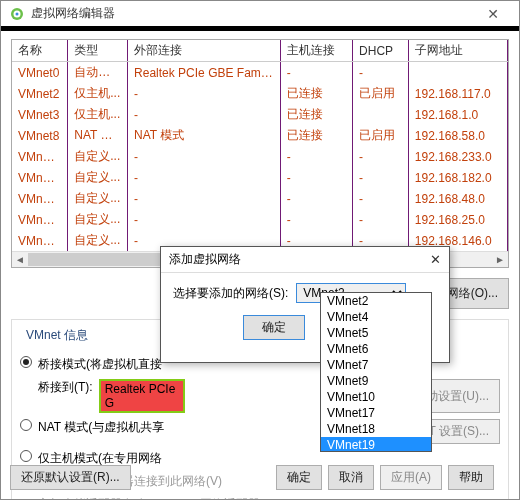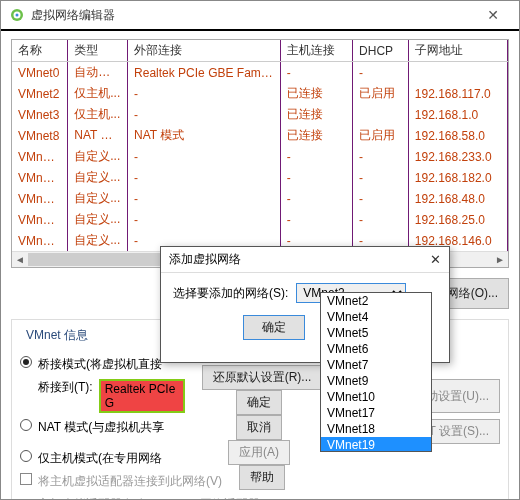--- a/index.html
+++ b/index.html
@@ -1,17 +1,17 @@
 <!DOCTYPE html>
 <html><head>
 <meta charset="utf-8">
 <style>
 * { box-sizing: border-box; margin: 0; padding: 0; font-family: "Microsoft YaHei", "Segoe UI", sans-serif; font-size: 12px; }
 body { background: #fff; width: 520px; height: 500px; overflow: hidden; border: 1px solid #888; }
-.titlebar { height: 30px; display: flex; align-items: center; padding: 0 4px 0 8px; background: #fff; border-bottom: 2px solid #000000; color: #333; }
+.titlebar { height: 30px; display: flex; align-items: center; padding: 0 4px 0 8px; background: #fff; border-bottom: 5px solid #000000; color: #333; }
 .titlebar .icon { width: 16px; height: 16px; margin-right: 6px; }
 .titlebar .title { flex: 1; }
 .titlebar .close { width: 44px; text-align: center; color: #555; cursor: pointer; font-size: 14px; }
 .content { padding: 8px 10px; }
 .grid-wrap { border: 1px solid #aaa; }
 .grid { border-collapse: collapse; width: 100%; table-layout: fixed; }
 .grid th, .grid td { border-right: 1px solid #701a75; padding: 2px 6px; text-align: left; white-space: nowrap; overflow: hidden; text-overflow: ellipsis; height: 18px; }
 .grid th { background: #fff; border-bottom: 1px solid #ccc; font-weight: normal; color: #333; }
 .grid td { color: #c2410c; }
 .hscroll { height: 16px; display: flex; align-items: center; background: #f0f0f0; border-top: 1px solid #ddd; }
@@ -25,21 +25,21 @@
 .fieldset { border: 1px solid #ddd; padding: 8px; margin-top: 4px; }
 .legend { color: #2a4a7a; margin: -16px 0 6px 2px; background: #fff; display: inline-block; padding: 0 4px; }
 .row { display: flex; gap: 6px; margin: 6px 0; }
 .row .label { white-space: nowrap; }
 .radio { width: 12px; height: 12px; border: 1px solid #555; border-radius: 50%; display: inline-block; position: relative; }
 .radio.checked::after { content: ""; position: absolute; inset: 2px; background: #222; border-radius: 50%; }
 .cb { width: 12px; height: 12px; border: 1px solid #888; display: inline-block; }
 .input { border: 2px solid #84cc16; padding: 1px 4px; background: #ef4444; }
 .indent { margin-left: 18px; }
 .disabled-text { color: #999; }
-.footer { position: absolute; bottom: 10px; left: 10px; right: 6px; display: flex; align-items: center; flex-direction: column; }
+.footer { position: absolute; bottom: 10px; left: 10px; right: 26px; display: flex; align-items: center; }
 .footer .spacer { flex: 1; }
 .modal { position: absolute; left: 160px; top: 246px; width: 290px; background: #fff; border: 1px solid #555; box-shadow: 2px 2px 8px rgba(0,0,0,.3); z-index: 10; }
 .modal .m-title { display: flex; align-items: center; padding: 4px 8px; border-bottom: 1px solid #ddd; }
 .modal .m-title .t { flex: 1; }
 .modal .m-title .x { cursor: pointer; color: #333; font-size: 13px; }
 .modal .m-body { padding: 10px 12px; }
 .modal .m-row { display: flex; align-items: center; gap: 8px; margin-bottom: 12px; }
 .modal select { border: 1px solid #3a8adb; padding: 1px 2px; width: 110px; }
 .dropdown { position: absolute; left: 320px; top: 292px; width: 112px; max-height: 160px; overflow-y: auto; background: #fff; border: 1px solid #555; z-index: 20; }
 .dropdown .item { padding: 1px 6px; cursor: pointer; }

